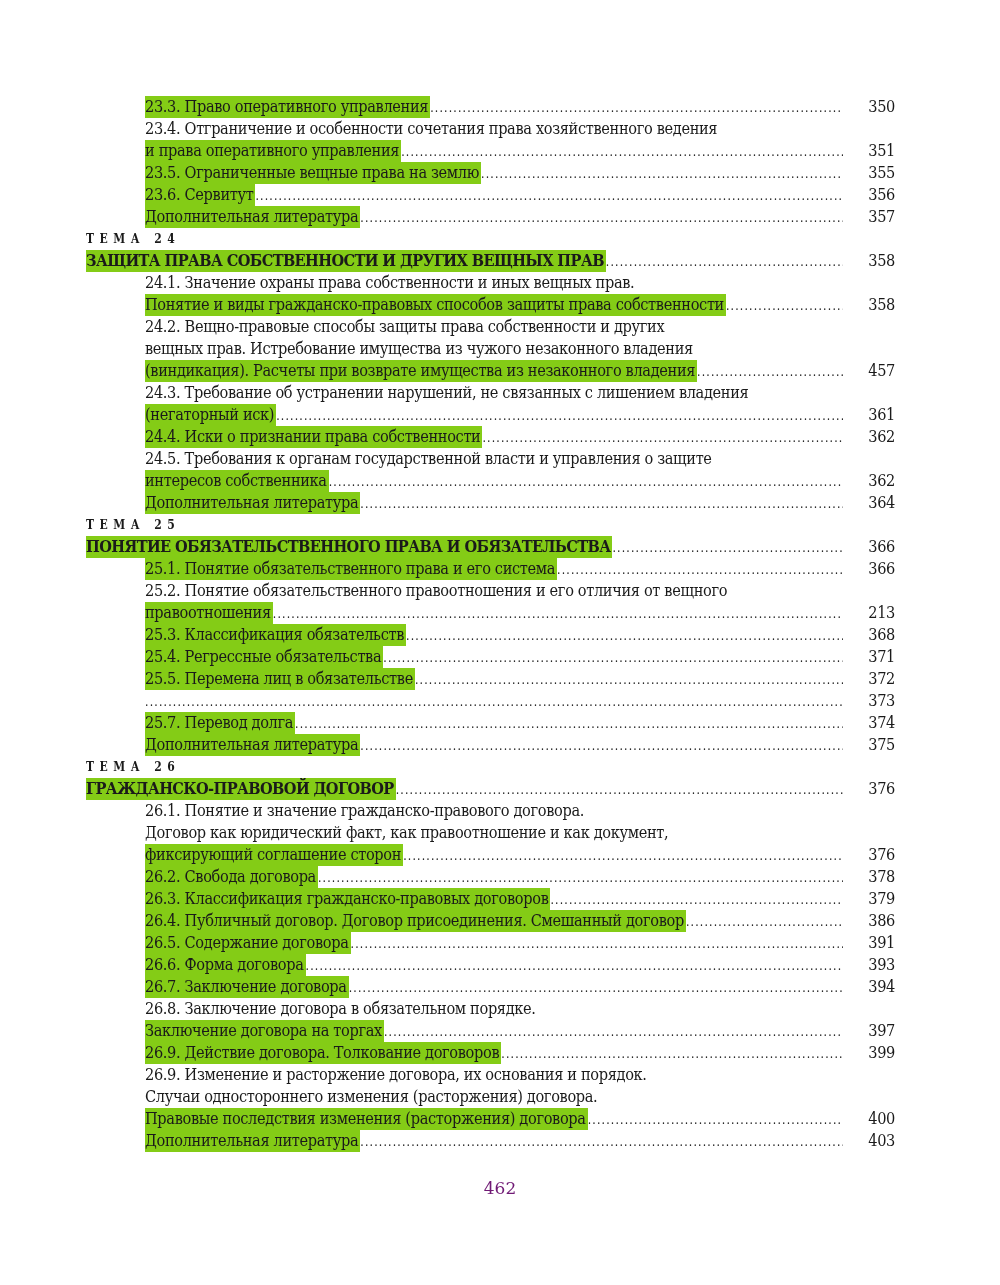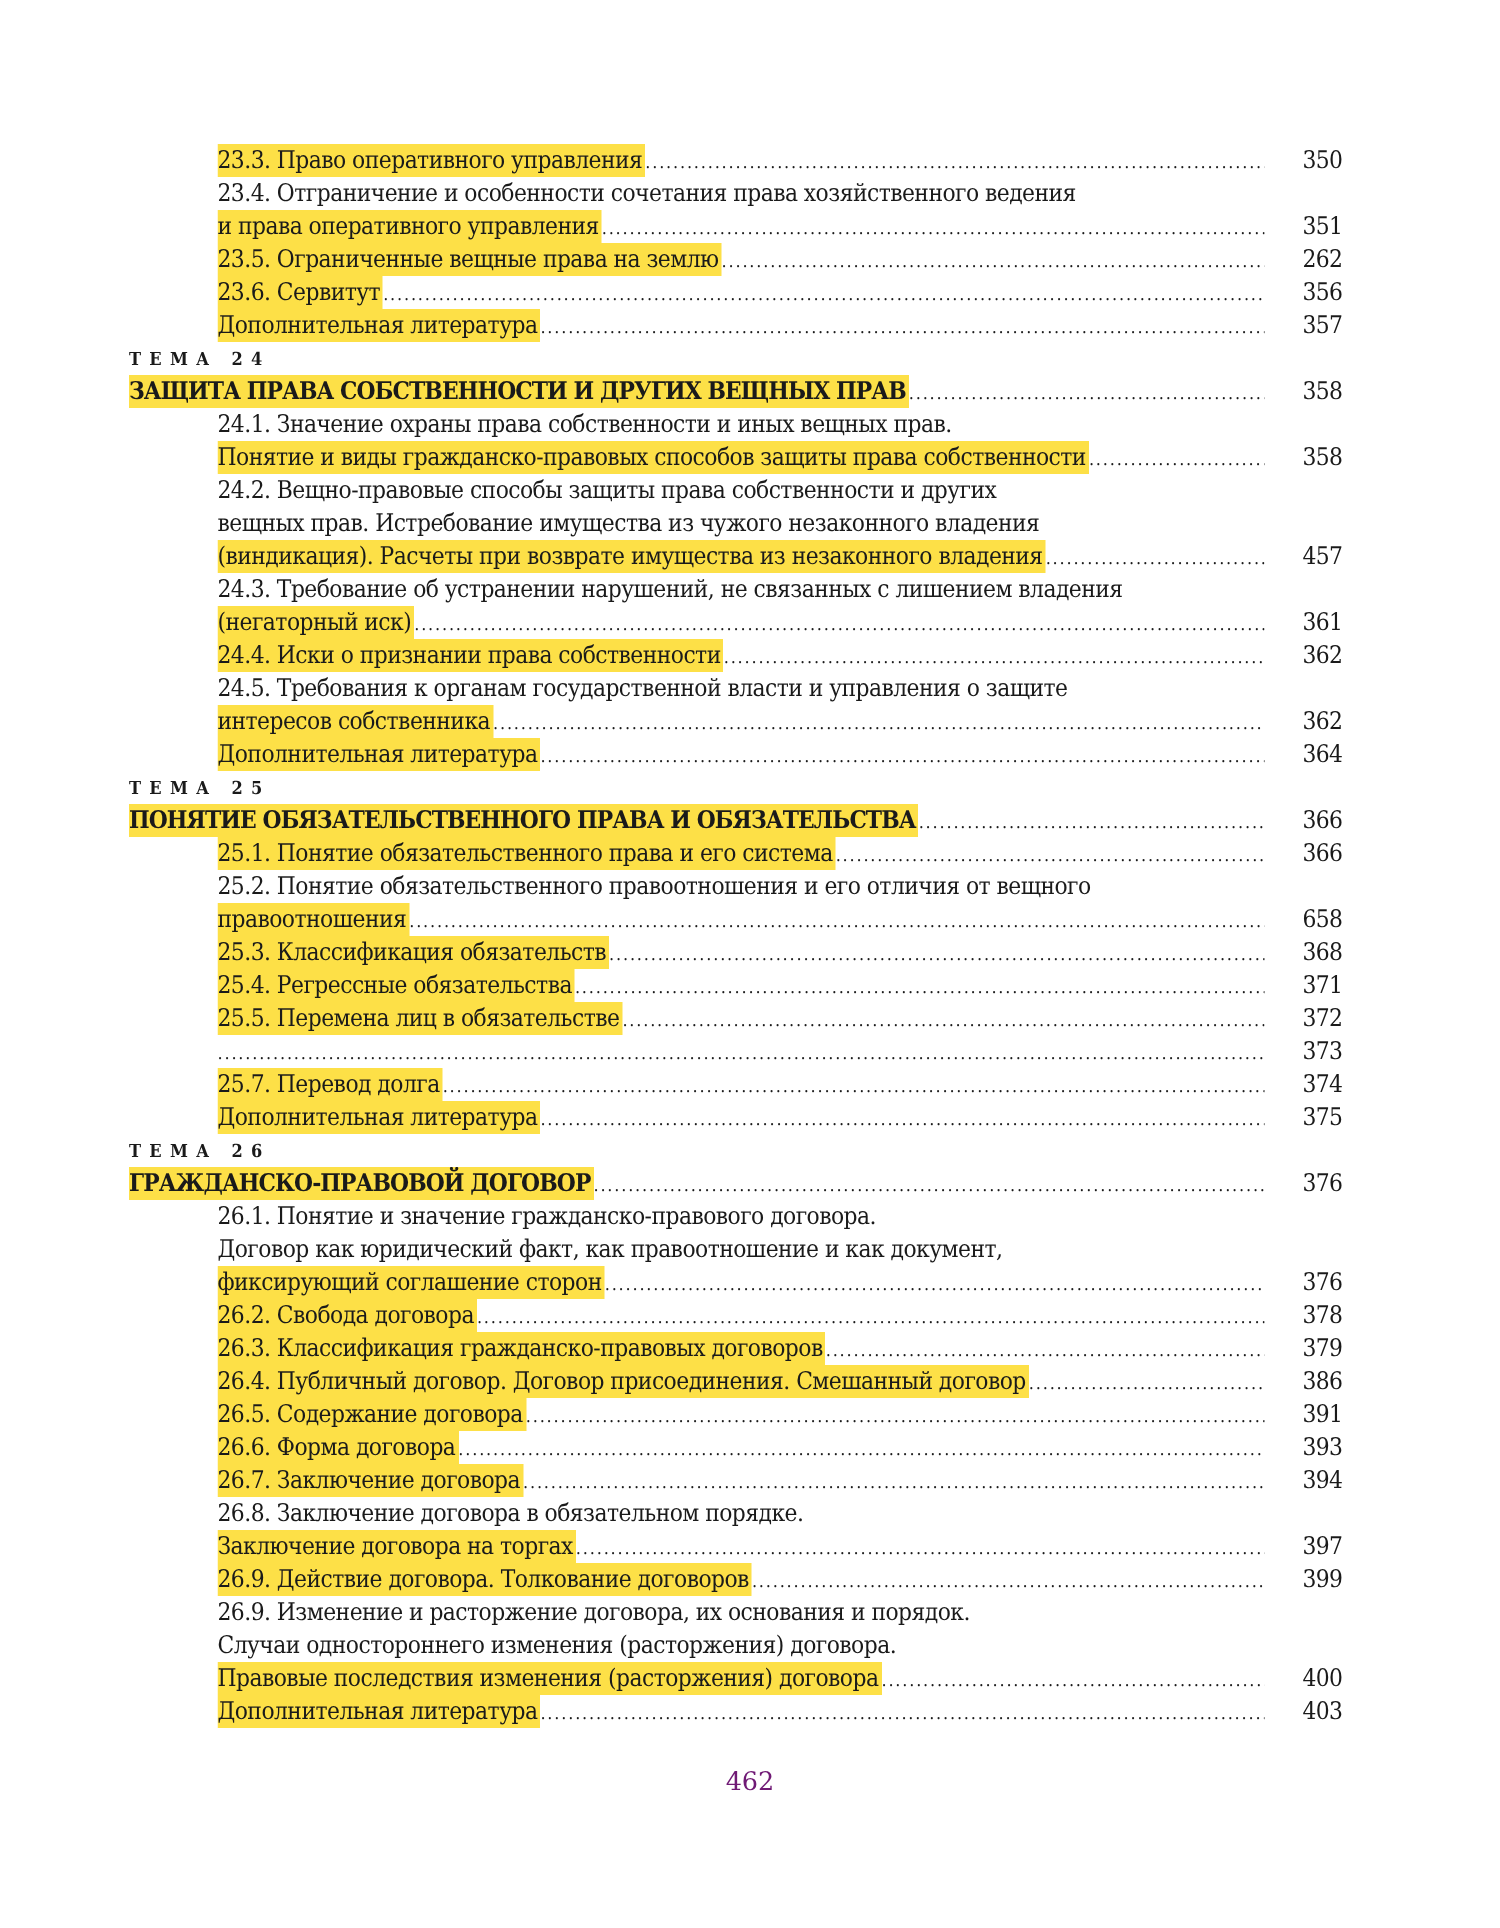--- a/index.html
+++ b/index.html
@@ -14,21 +14,21 @@
       height: 22px;
       line-height: 22px;
       font-size: 16.2px;
       white-space: nowrap;
       letter-spacing: -0.35px;
       font-stretch: condensed;
     }
     .indent { margin-left: 145px; width: 750px; }
     .head { margin-left: 86px; width: 809px; }
     .leader { display: flex; align-items: baseline; overflow: hidden; }
-    .leader .t { flex: 0 0 auto; background: #fde047; padding-right: 2px; }
+    .leader .t { flex: 0 0 auto; background: #84cc16; padding-right: 2px; }
     .leader .dots {
       flex: 1 1 auto; overflow: hidden; white-space: nowrap;
       letter-spacing: 1.2px; font-size: 12px; color: #1a1a1a;
     }
     .leader .dots::before {
       content: "................................................................................................................................................................................................................";
     }
     .leader .p { flex: 0 0 auto; padding-left: 1px; margin-left: 24px; }
     .tema {
       font-family: "DejaVu Serif", "Liberation Serif", serif;
@@ -53,21 +53,21 @@
   </div>
   <div class="line indent">23.4. Отграничение и особенности сочетания права хозяйственного ведения</div>
   <div class="line indent leader">
     <span class="t">и права оперативного управления</span>
       <span class="dots"></span>
       <span class="p">351</span>
   </div>
   <div class="line indent leader">
     <span class="t">23.5. Ограниченные вещные права на землю</span>
       <span class="dots"></span>
-      <span class="p">262</span>
+      <span class="p">355</span>
   </div>
   <div class="line indent leader">
     <span class="t">23.6. Сервитут</span>
       <span class="dots"></span>
       <span class="p">356</span>
   </div>
   <div class="line indent leader">
     <span class="t">Дополнительная литература</span>
       <span class="dots"></span>
       <span class="p">357</span>
@@ -123,21 +123,21 @@
   </div>
   <div class="line indent leader">
     <span class="t">25.1. Понятие обязательственного права и его система</span>
       <span class="dots"></span>
       <span class="p">366</span>
   </div>
   <div class="line indent">25.2. Понятие обязательственного правоотношения и его отличия от вещного</div>
   <div class="line indent leader">
     <span class="t">правоотношения</span>
       <span class="dots"></span>
-      <span class="p">658</span>
+      <span class="p">213</span>
   </div>
   <div class="line indent leader">
     <span class="t">25.3. Классификация обязательств</span>
       <span class="dots"></span>
       <span class="p">368</span>
   </div>
   <div class="line indent leader">
     <span class="t">25.4. Регрессные обязательства</span>
       <span class="dots"></span>
       <span class="p">371</span>

